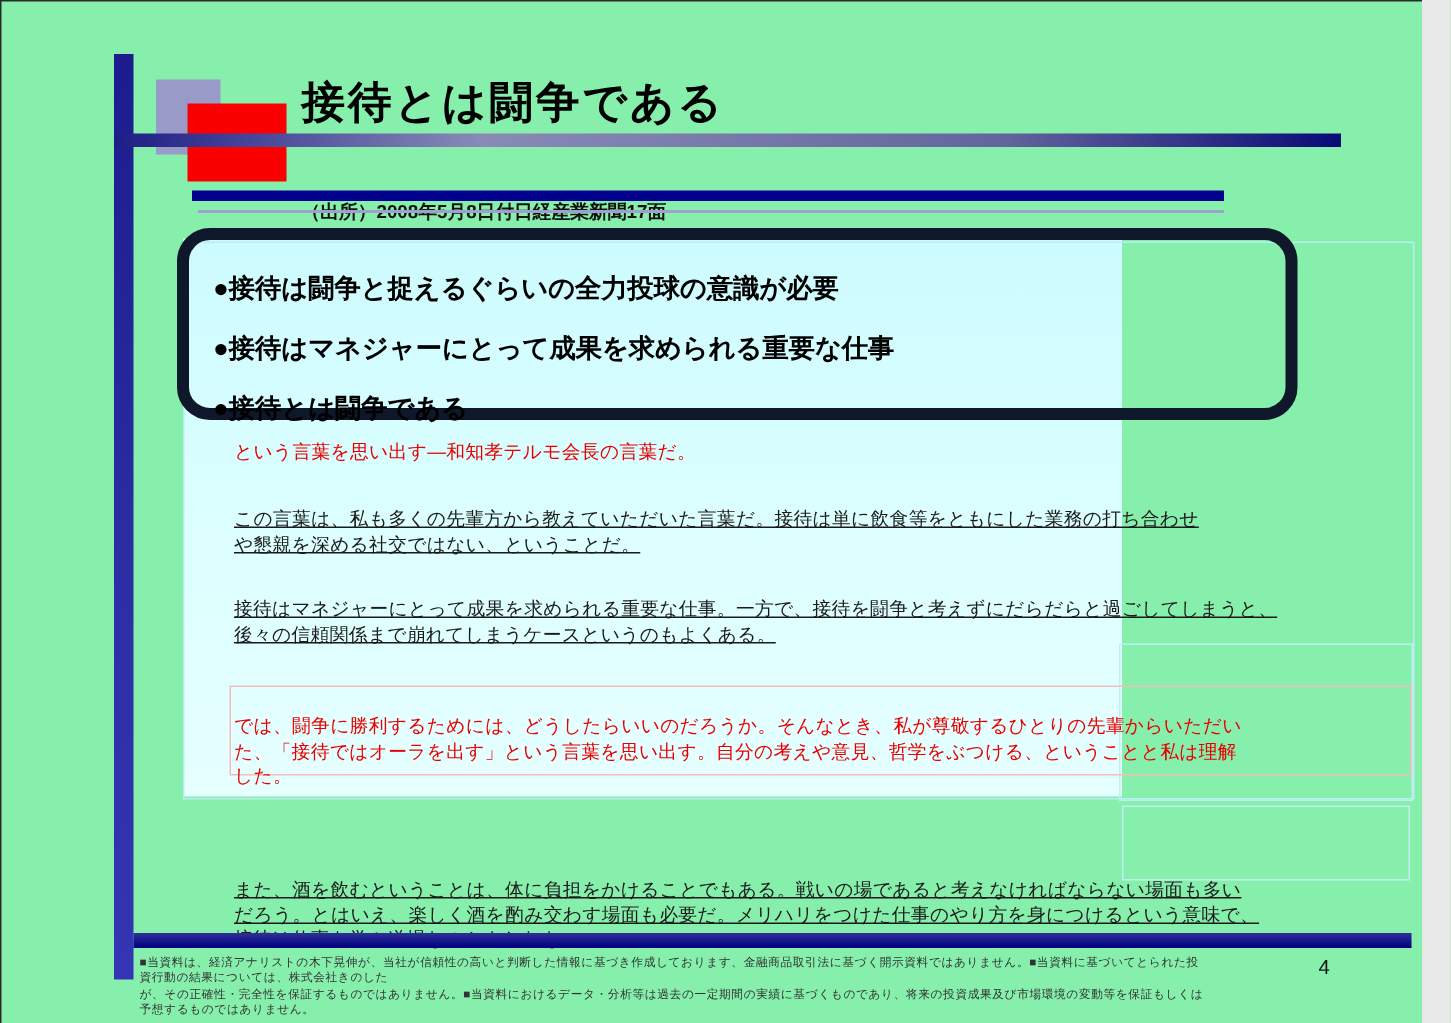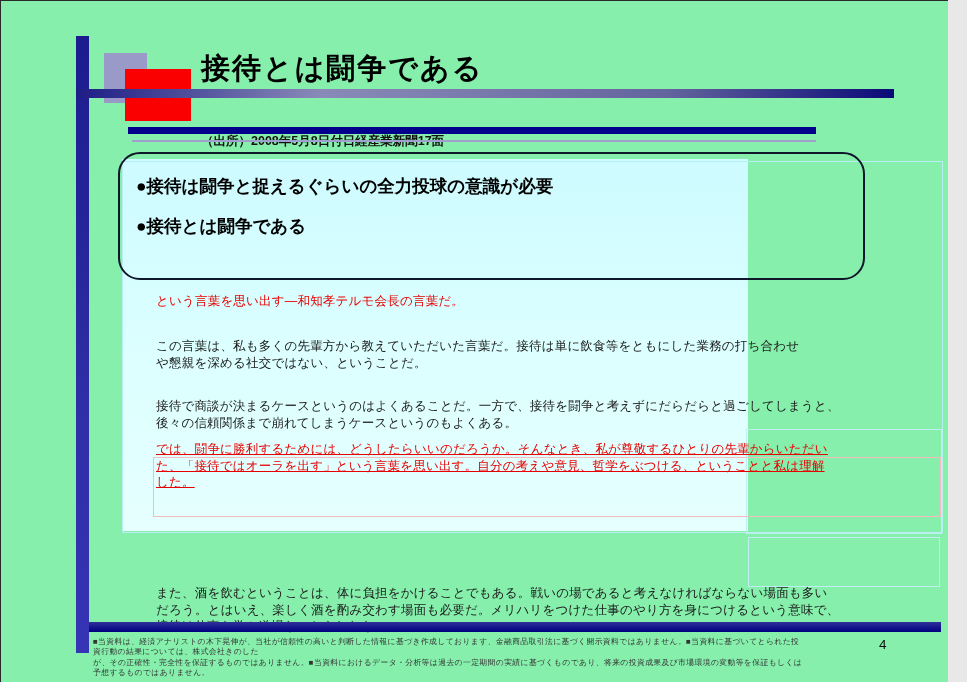--- a/index.html
+++ b/index.html
@@ -22,29 +22,29 @@
   .navy-bar{left:127px;top:126px;width:688px;height:7px;background:#00008d;}
   .lavender-line{left:131px;top:139px;width:684px;height:2px;background:#9f9fd0;}
   
   .cyan-fill{left:121px;top:158px;width:626px;height:372px;
     background:linear-gradient(180deg,#cdfbff 0%,#ddffff 55%,#e6ffff 100%);}
   .ghost-cyan-a{left:121px;top:160px;width:819px;height:370px;border:1px solid #b9eef2;}
   .ghost-cyan-c{left:745px;top:428px;width:194px;height:103px;border:1px solid #bfeff2;}
   .ghost-cyan-d{left:747px;top:536px;width:190px;height:48px;border:1px solid #bfeff2;}
   .ghost-pink{left:152px;top:456px;width:786px;height:58px;border:1px solid #f4bcbc;}
   
-  .key-box{left:117px;top:151px;width:747px;height:128px;border:2px solid #0f172a;
+  .key-box{left:117px;top:151px;width:747px;height:128px;border:8px solid #0f172a;
     border-radius:22px;box-sizing:border-box;padding:12px 0 0 16px;background:transparent;}
   .key-box .bullet{font-size:17.5px;font-weight:bold;color:#000;line-height:40px;white-space:nowrap;}
   
   .para{left:155px;width:700px;font-size:12.5px;line-height:16.5px;
     white-space:pre-line;letter-spacing:0.2px;}
-  .para.black{color:#1a1a1a;}
+  .para.black{color:#1a1a1a;text-decoration:underline;}
   .para.red{color:#e80000;}
-  .p1{top:292px;} .p2{top:337px;} .p3{top:397px;} .p4{top:440px;text-decoration:underline;} .p5{top:545px;margin-top:39px;}
+  .p1{top:292px;} .p2{top:337px;} .p3{top:397px;} .p4{top:475px;} .p5{top:545px;margin-top:39px;}
   
   .footer-bar{left:88px;top:621px;width:852px;height:10px;
     background:linear-gradient(180deg,#30309a 0%,#00007f 100%);}
   .disclaimer{left:92px;top:636px;width:712px;font-size:7.8px;line-height:10.4px;
     color:#333;letter-spacing:0.4px;}
   .page-number{left:878px;top:636px;font-size:13.5px;color:#111;}
 </style>
 </head>
 <body>
 
@@ -62,27 +62,28 @@
   <div class="abs lavender-line"></div>
 
   <div class="abs cyan-fill"></div>
   <div class="abs ghost-cyan-a"></div>
   <div class="abs ghost-cyan-c"></div>
   <div class="abs ghost-cyan-d"></div>
   <div class="abs ghost-pink"></div>
 
   <div class="abs key-box">
     <div class="bullet">●接待は闘争と捉えるぐらいの全力投球の意識が必要</div>
+    <div class="bullet">●接待はマネジャーにとって成果を求められる重要な仕事</div>
     <div class="bullet">●接待とは闘争である</div>
   </div>
 
   <div class="abs para red p1">という言葉を思い出す―和知孝テルモ会長の言葉だ。</div>
   <div class="abs para black p2">この言葉は、私も多くの先輩方から教えていただいた言葉だ。接待は単に飲食等をともにした業務の打ち合わせ
 や懇親を深める社交ではない、ということだ。</div>
-  <div class="abs para black p3">接待で商談が決まるケースというのはよくあることだ。一方で、接待を闘争と考えずにだらだらと過ごしてしまうと、
+  <div class="abs para black p3">接待はマネジャーにとって成果を求められる重要な仕事。一方で、接待を闘争と考えずにだらだらと過ごしてしまうと、
 後々の信頼関係まで崩れてしまうケースというのもよくある。</div>
   <div class="abs para red p4">では、闘争に勝利するためには、どうしたらいいのだろうか。そんなとき、私が尊敬するひとりの先輩からいただい
 た、「接待ではオーラを出す」という言葉を思い出す。自分の考えや意見、哲学をぶつける、ということと私は理解
 した。</div>
   <div class="abs para black p5">また、酒を飲むということは、体に負担をかけることでもある。戦いの場であると考えなければならない場面も多い
 だろう。とはいえ、楽しく酒を酌み交わす場面も必要だ。メリハリをつけた仕事のやり方を身につけるという意味で、
 接待は仕事を学ぶ道場なのかもしれない。</div>
 
   <div class="abs footer-bar"></div>
   <div class="abs disclaimer">

